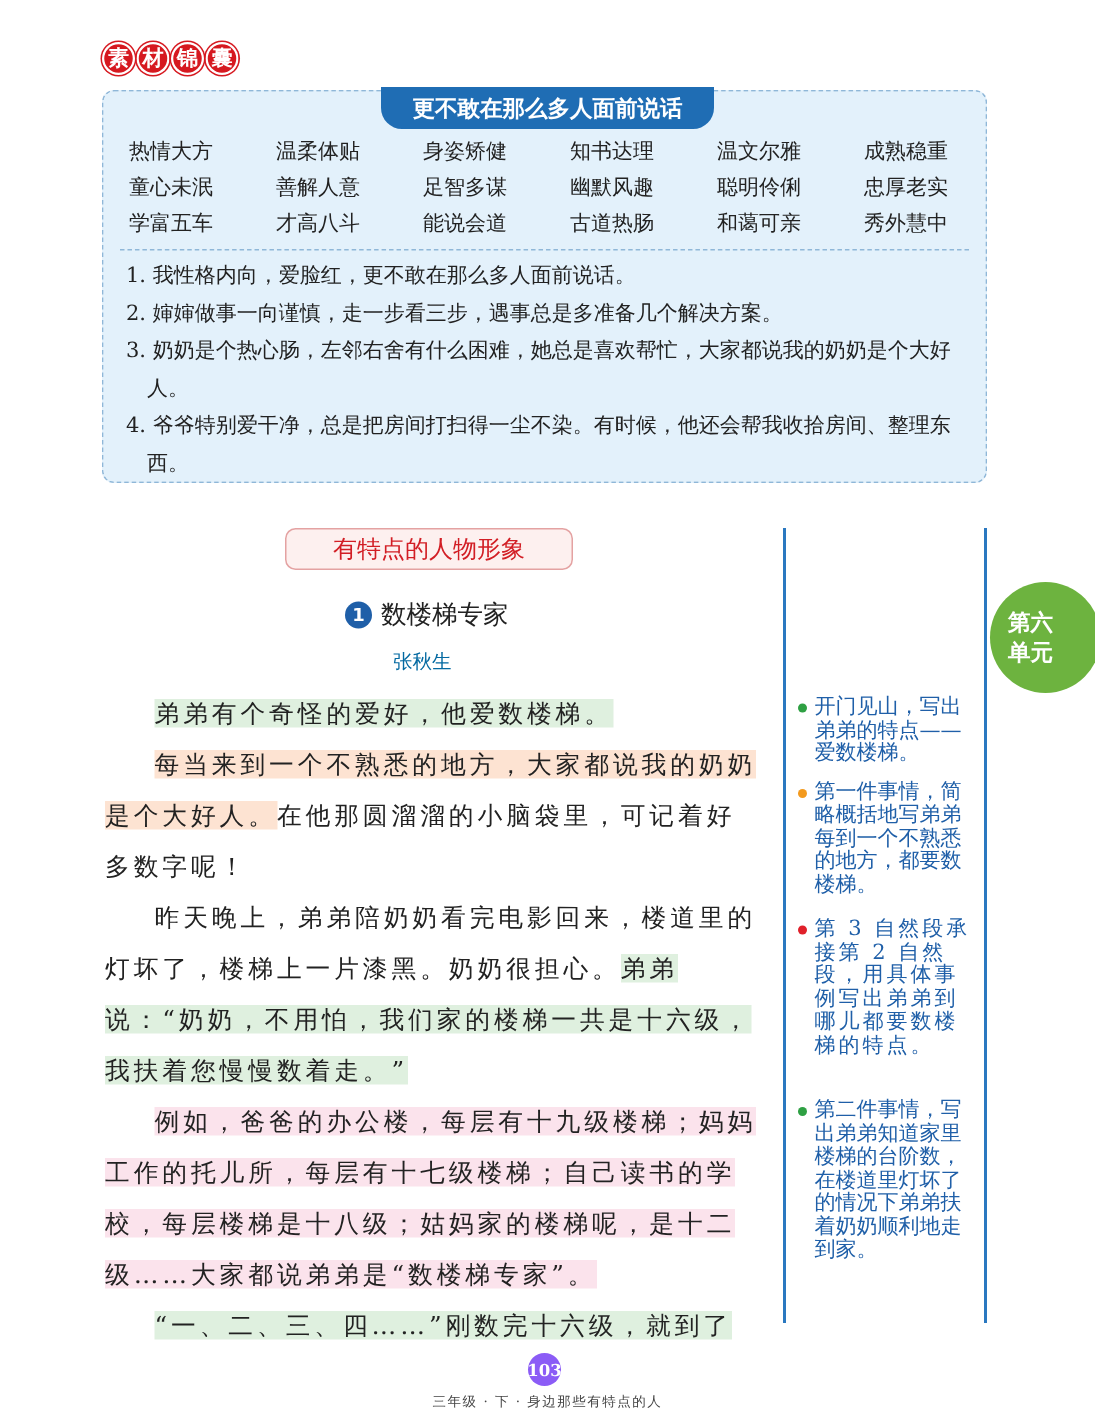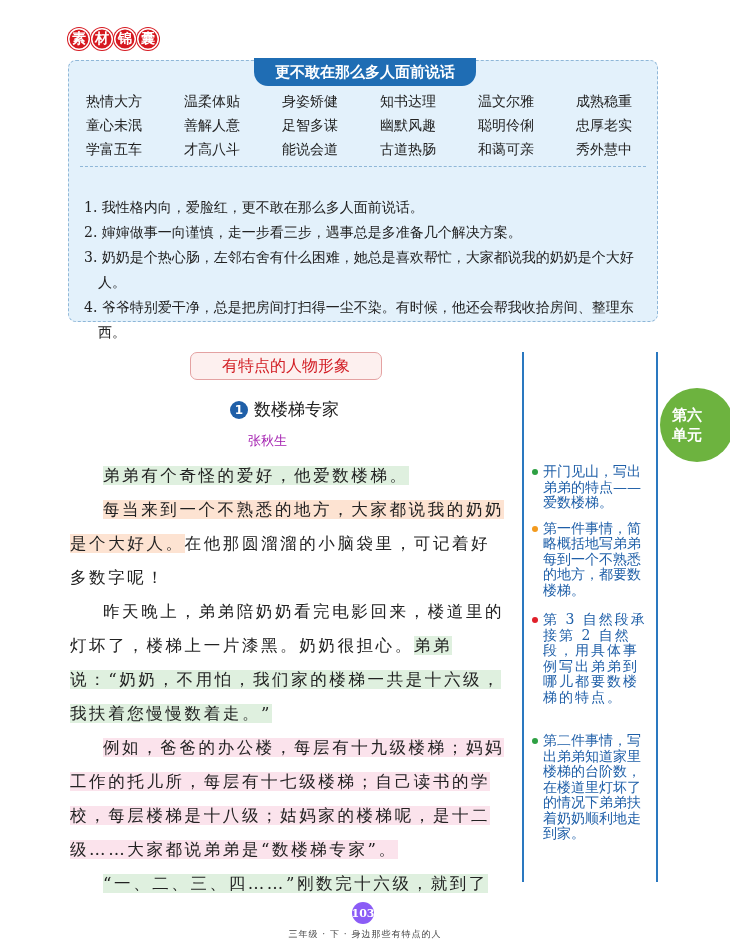--- a/index.html
+++ b/index.html
@@ -27,39 +27,39 @@
     display: flex; align-items: center; justify-content: center;
     border-radius: 0 0 14px 14px;
   }
   .vocab-grid {
     left: 86px; top: 90px; width: 560px;
     display: grid; grid-template-columns: repeat(6, 98px); row-gap: 1px;
     font-size: 14px; line-height: 23px; color: #222;
   }
   .vocab-sep { left: 80px; top: 166px; width: 566px; border-top: 1.5px dashed #8fb7d8; }
   .sentences {
-    left: 84px; top: 172px; width: 560px; font-size: 14px; line-height: 25px; color: #222; margin-top: 23px;
+    left: 84px; top: 172px; width: 560px; font-size: 14px; line-height: 25px; color: #222;
   }
   .sentences .item { padding-left: 14px; text-indent: -14px; }
   
   .section-title {
     left: 190px; top: 352px; width: 192px; height: 28px; box-sizing: border-box;
     border: 1.5px solid #e4a2a2; border-radius: 7px; background: #fdf0ef;
     color: #d21e25; font-family: "DejaVu Sans", sans-serif; font-weight: normal; font-size: 16px;
     display: flex; align-items: center; justify-content: center;
   }
   .lesson-title {
     left: 230px; top: 398px; display: flex; align-items: center; gap: 6px;
     font-family: "DejaVu Sans", sans-serif; font-size: 17px; color: #222;
   }
   .lesson-num {
     width: 18px; height: 18px; border-radius: 50%; background: #1f5fa8; color: #fff;
     font-size: 12px; font-weight: bold; display: flex; align-items: center; justify-content: center;
   }
-  .author { left: 248px; top: 432px; font-family: "DejaVu Sans", sans-serif; font-size: 13px; color: #a21caf; }
+  .author { left: 262px; top: 432px; font-family: "DejaVu Sans", sans-serif; font-size: 13px; color: #0369a1; }
   
   .body-text {
     left: 70px; top: 459px; width: 436px; font-size: 16.5px; line-height: 34px; letter-spacing: 2.6px; color: #222;
   }
   .para { text-indent: 2em; margin: 0; }
   .hl-green { background: #dff0df; }
   .hl-orange { background: #fde3d2; }
   .hl-pink { background: #fbe3ec; }
   
   .side-line-left { left: 522px; top: 352px; width: 2px; height: 530px; background: #2a78c0; }

